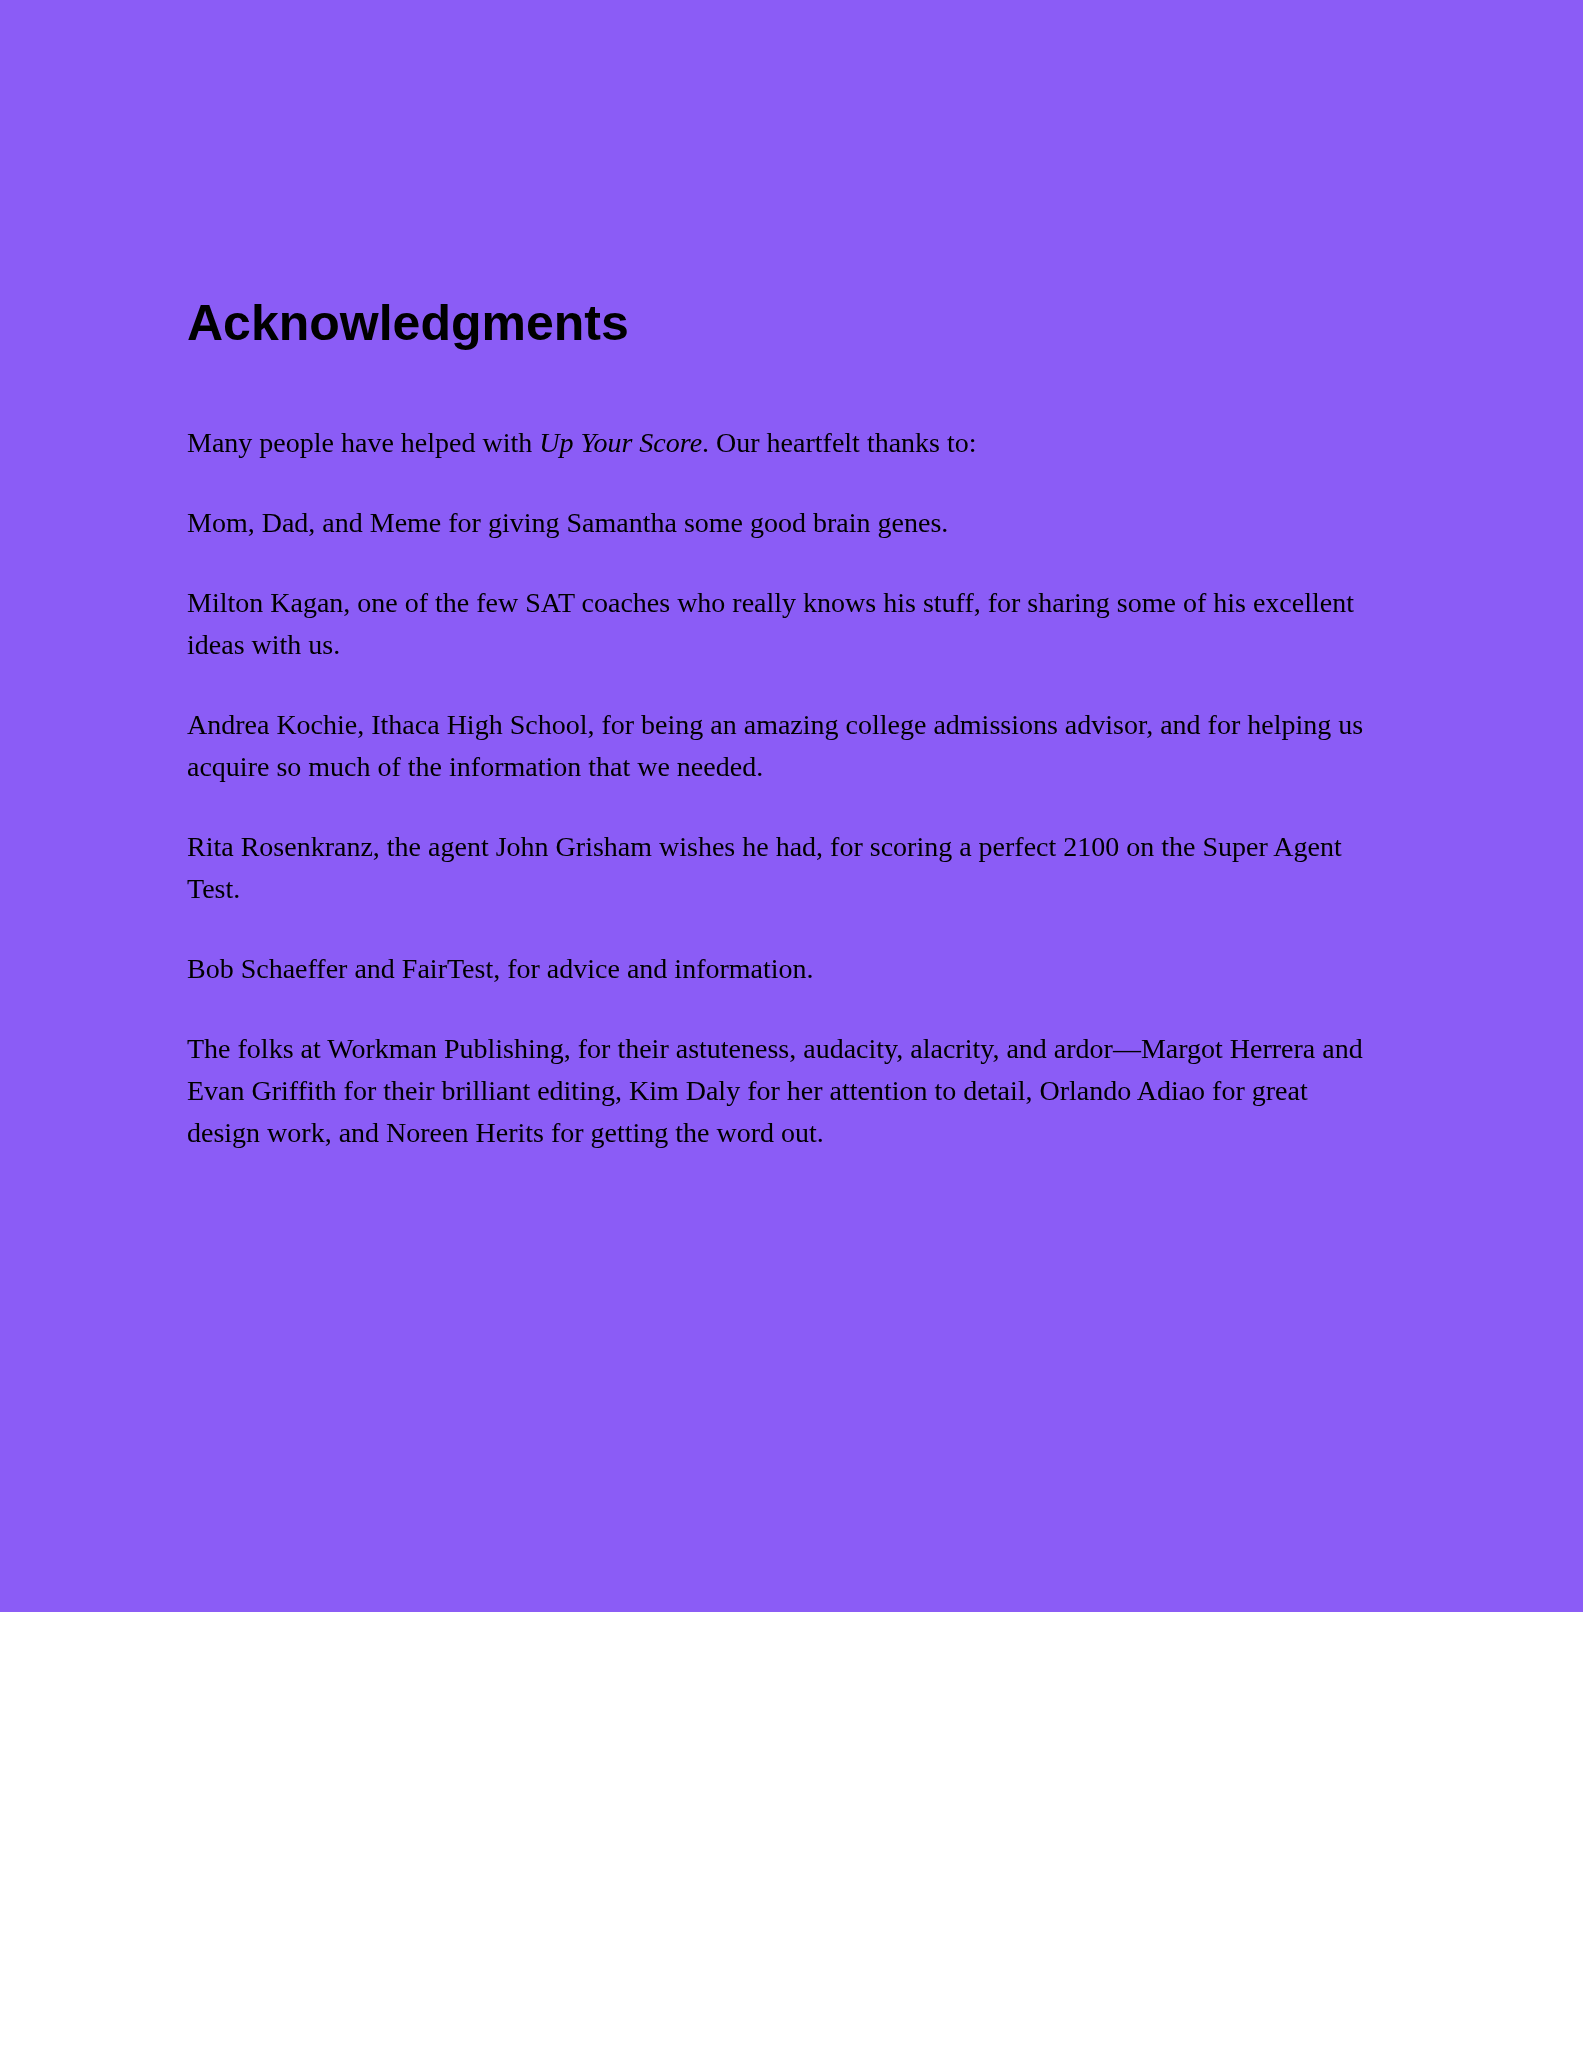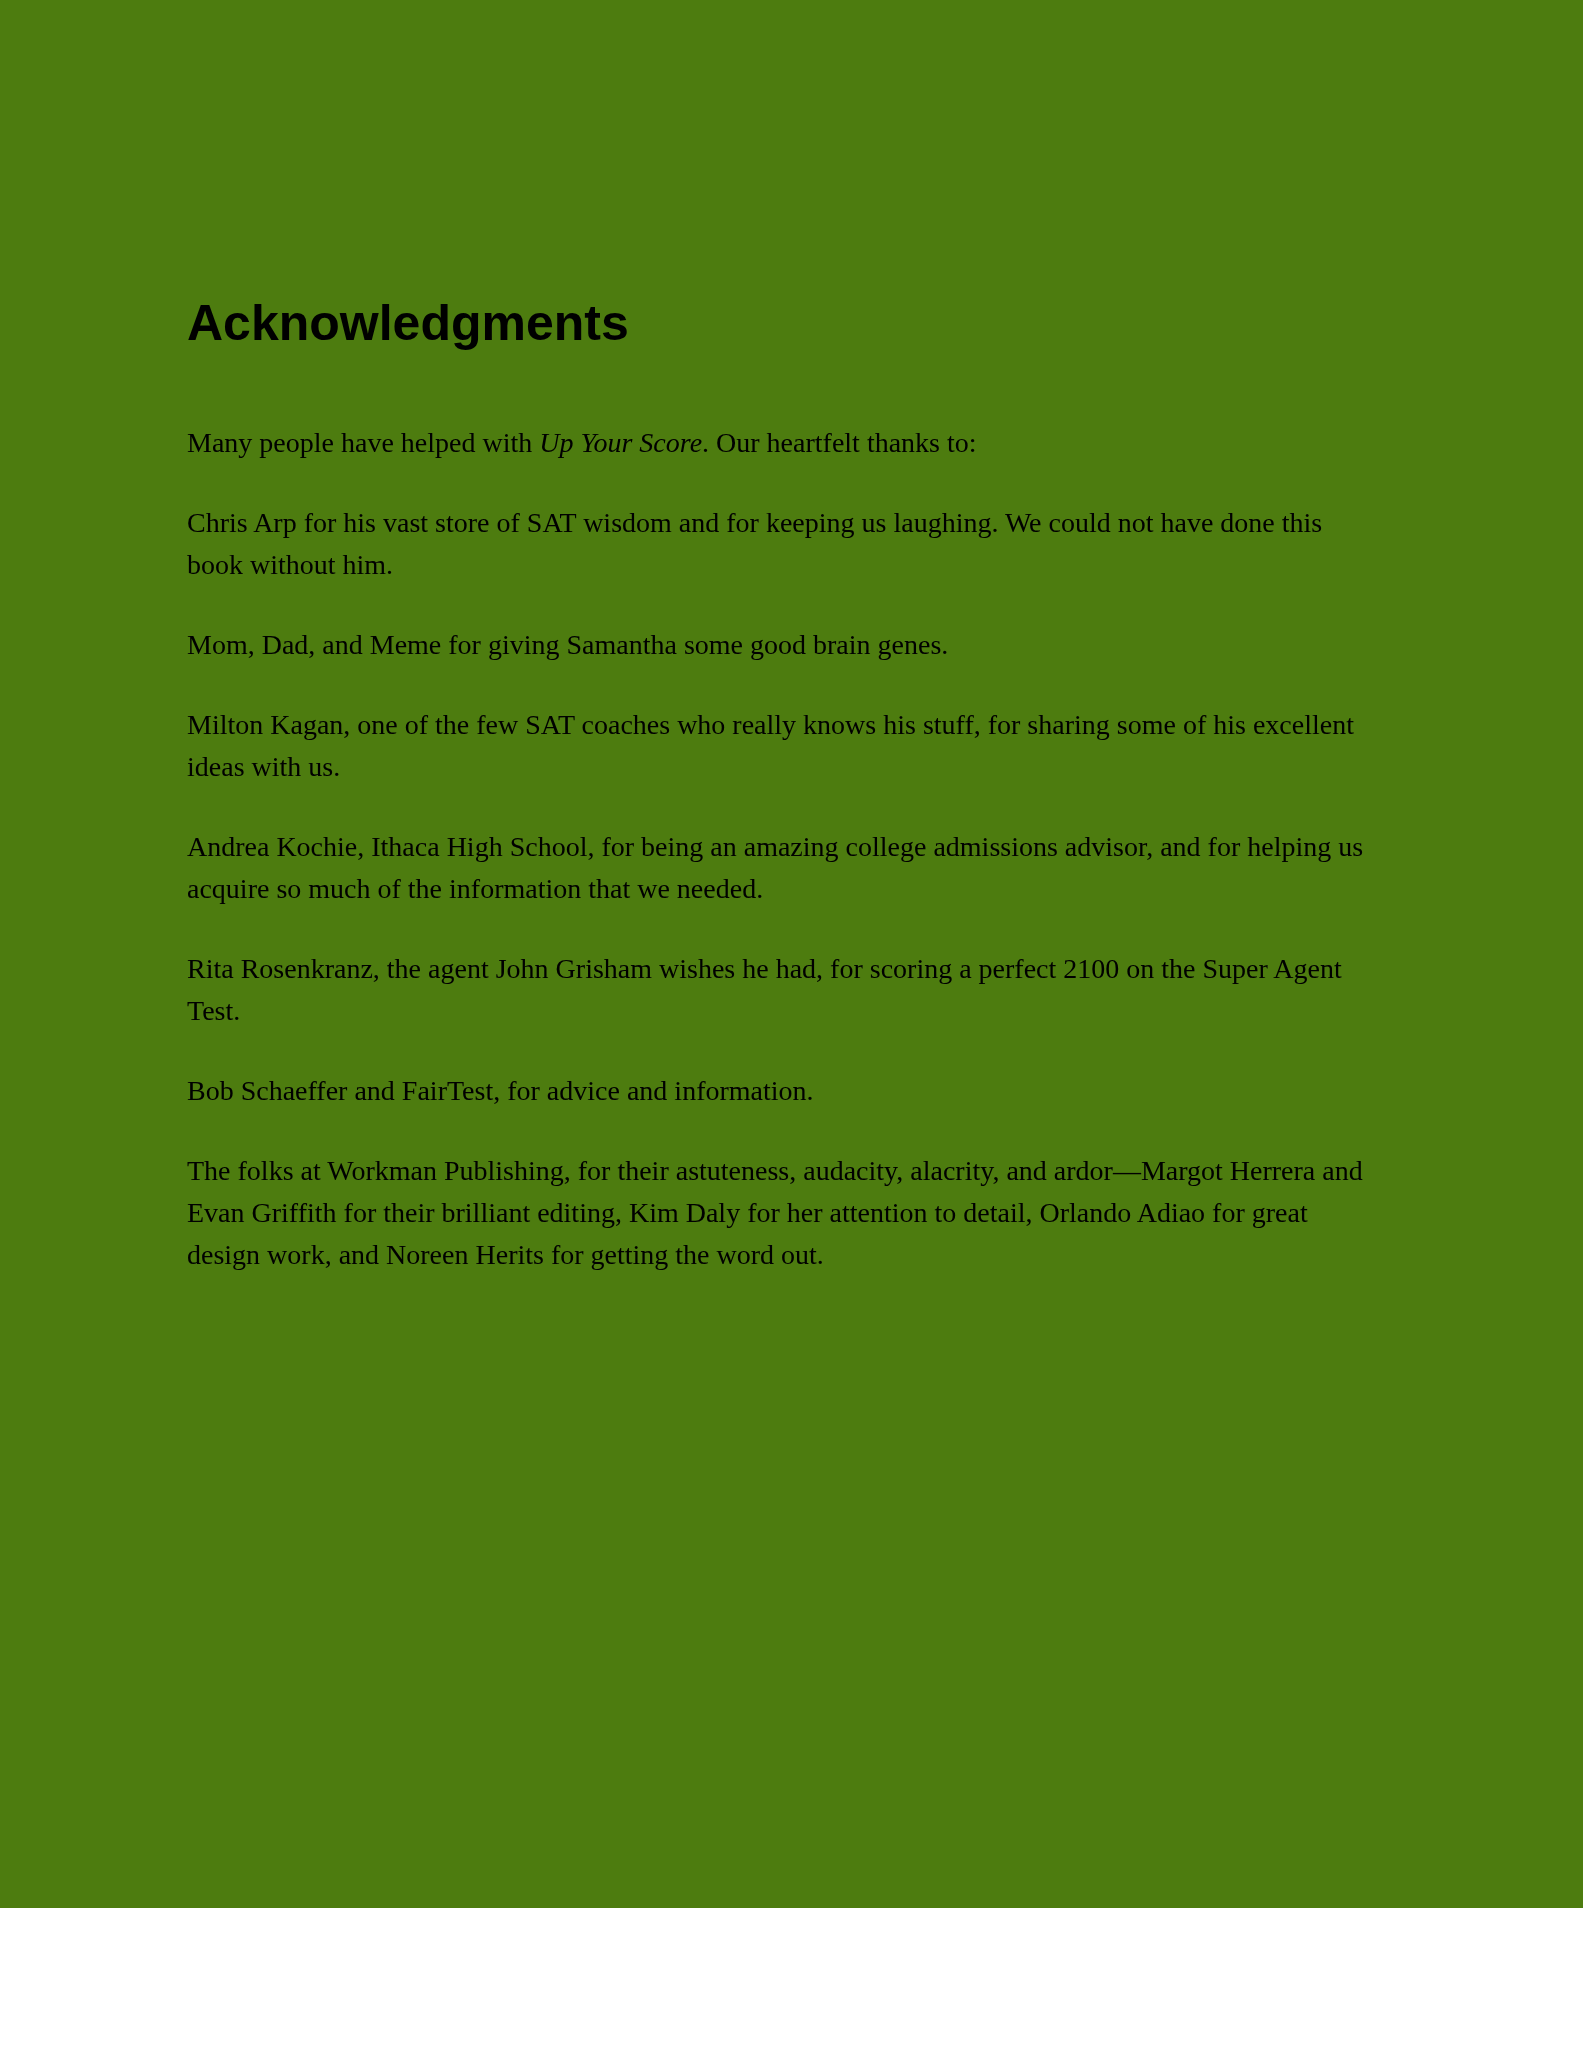--- a/index.html
+++ b/index.html
@@ -3,22 +3,22 @@
 <meta charset="utf-8">
 <style>
   html, body {
     margin: 0;
     padding: 0;
     background: #ffffff;
   }
   .page {
     position: relative;
     width: 1583px;
-    height: 1908px;
-    background: #4d7c0f;
+    height: 1612px;
+    background: #8b5cf6;
     overflow: hidden;
     box-sizing: border-box;
     padding: 296px 0 0 187px;
   }
   .chapter-title {
     margin: 0 0 71px 0;
     font-family: "Liberation Sans", sans-serif;
     font-weight: bold;
     font-size: 50px;
     line-height: 55px;
@@ -42,21 +42,20 @@
     font-style: italic;
   }
 </style>
 </head>
 <body>
 
 <div class="page">
   <h1 class="chapter-title">Acknowledgments</h1>
   <div class="text-block" id="paragraphs">
       <p class="para"><span class="seg-normal">Many people have helped with </span><span class="seg-italic">Up Your Score</span><span class="seg-normal">. Our heartfelt thanks to:</span></p>
-      <p class="para"><span class="seg-normal">Chris Arp for his vast store of SAT wisdom and for keeping us laughing. We could not have done this book without him.</span></p>
       <p class="para"><span class="seg-normal">Mom, Dad, and Meme for giving Samantha some good brain genes.</span></p>
       <p class="para"><span class="seg-normal">Milton Kagan, one of the few SAT coaches who really knows his stuff, for sharing some of his excellent ideas with us.</span></p>
       <p class="para"><span class="seg-normal">Andrea Kochie, Ithaca High School, for being an amazing college admissions advisor, and for helping us acquire so much of the information that we needed.</span></p>
       <p class="para"><span class="seg-normal">Rita Rosenkranz, the agent John Grisham wishes he had, for scoring a perfect 2100 on the Super Agent Test.</span></p>
       <p class="para"><span class="seg-normal">Bob Schaeffer and FairTest, for advice and information.</span></p>
       <p class="para"><span class="seg-normal">The folks at Workman Publishing, for their astuteness, audacity, alacrity, and ardor—Margot Herrera and Evan Griffith for their brilliant editing, Kim Daly for her attention to detail, Orlando Adiao for great design work, and Noreen Herits for getting the word out.</span></p>
     </div>
 </div>
 
 </body></html>

